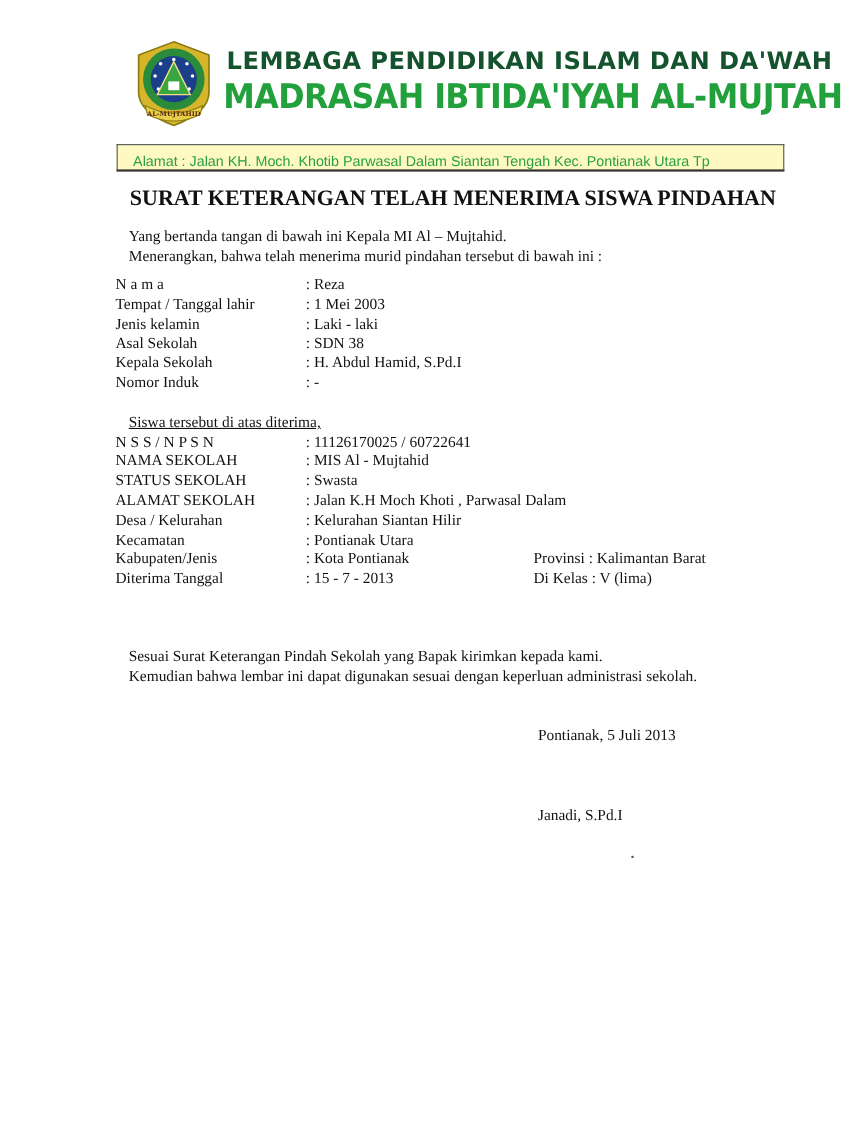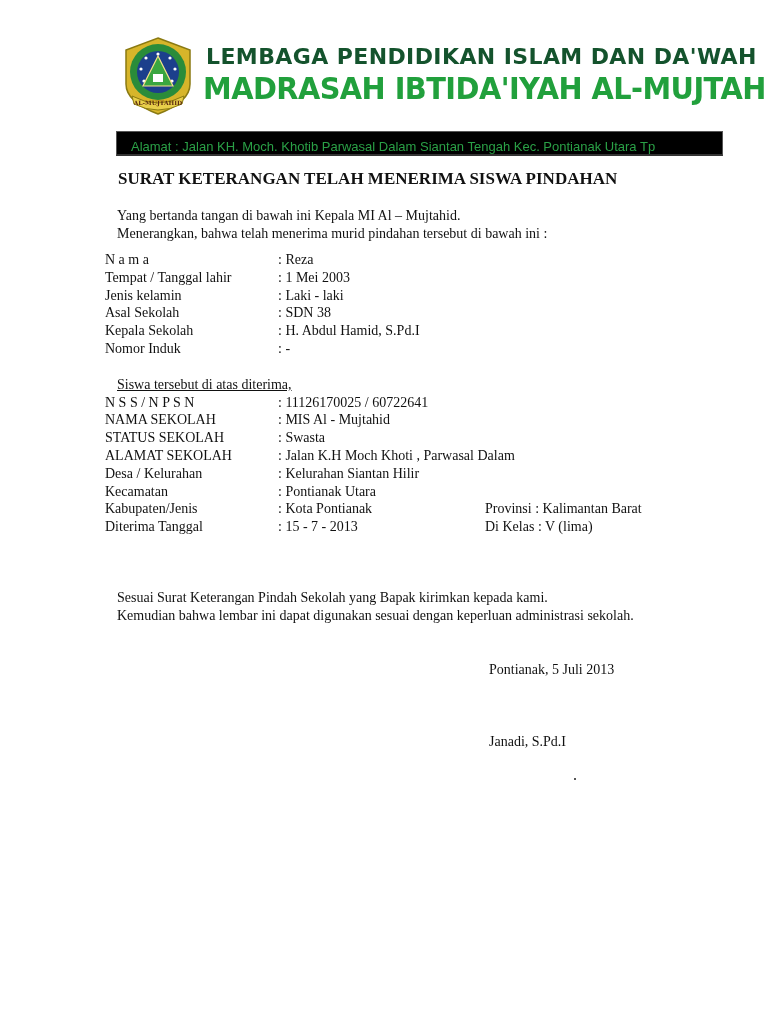--- a/index.html
+++ b/index.html
@@ -5,25 +5,25 @@
     html, body { margin: 0; padding: 0; background: #ffffff; }
     body { width: 768px; height: 1024px; position: relative; overflow: hidden;
            font-family: "Liberation Serif", serif; color: #111; }
     .abs { position: absolute; }
     .logo { left: 120px; top: 36px; width: 76px; height: 80px; }
     .inst { left: 206px; top: 44px; font-family: "DejaVu Sans", sans-serif; font-weight: bold;
             font-size: 22px; letter-spacing: 0.4px; color: #14532d; white-space: nowrap; }
     .school { left: 203px; top: 70px; font-family: "DejaVu Sans", sans-serif; font-weight: bold;
               font-size: 31px; color: #21a03c; white-space: nowrap; letter-spacing: -0.6px;
               transform: scaleX(0.93); transform-origin: left top; }
-    .addrbox { left: 116px; top: 131px; width: 605px; height: 22px; border: 1px solid #555;
-               border-bottom: 2px solid #333; overflow: hidden; background: #000000; }
+    .addrbox { left: 106px; top: 131px; width: 605px; height: 22px; border: 1px solid #555;
+               border-bottom: 2px solid #333; overflow: hidden; background: #fef9c3; }
     .addrbox span { position: absolute; left: 14px; top: 7px; font-family: "Liberation Sans", sans-serif;
                     font-size: 13px; color: #2aa046; white-space: nowrap; }
-    .title { left: 118px; top: 169px; font-weight: bold; font-size: 17px; white-space: nowrap; }
+    .title { left: 118px; top: 169px; font-weight: bold; font-size: 20px; white-space: nowrap; }
     .txt { font-size: 14px; white-space: nowrap; line-height: 18px; margin-left: 24px; }
     .row { position: absolute; left: 93px; font-size: 14px; height: 18px; line-height: 18px; white-space: nowrap; }
     .row .lbl { position: absolute; left: 0; margin-left: 12px; }
     .row .val { position: absolute; left: 185px; }
     .row .xlbl { position: absolute; left: 372px; margin-left: 20px; }
     .dot { left: 574px; top: 778px; width: 2px; height: 2px; background: #555; }
   </style>
 </head>
 <body>
 

